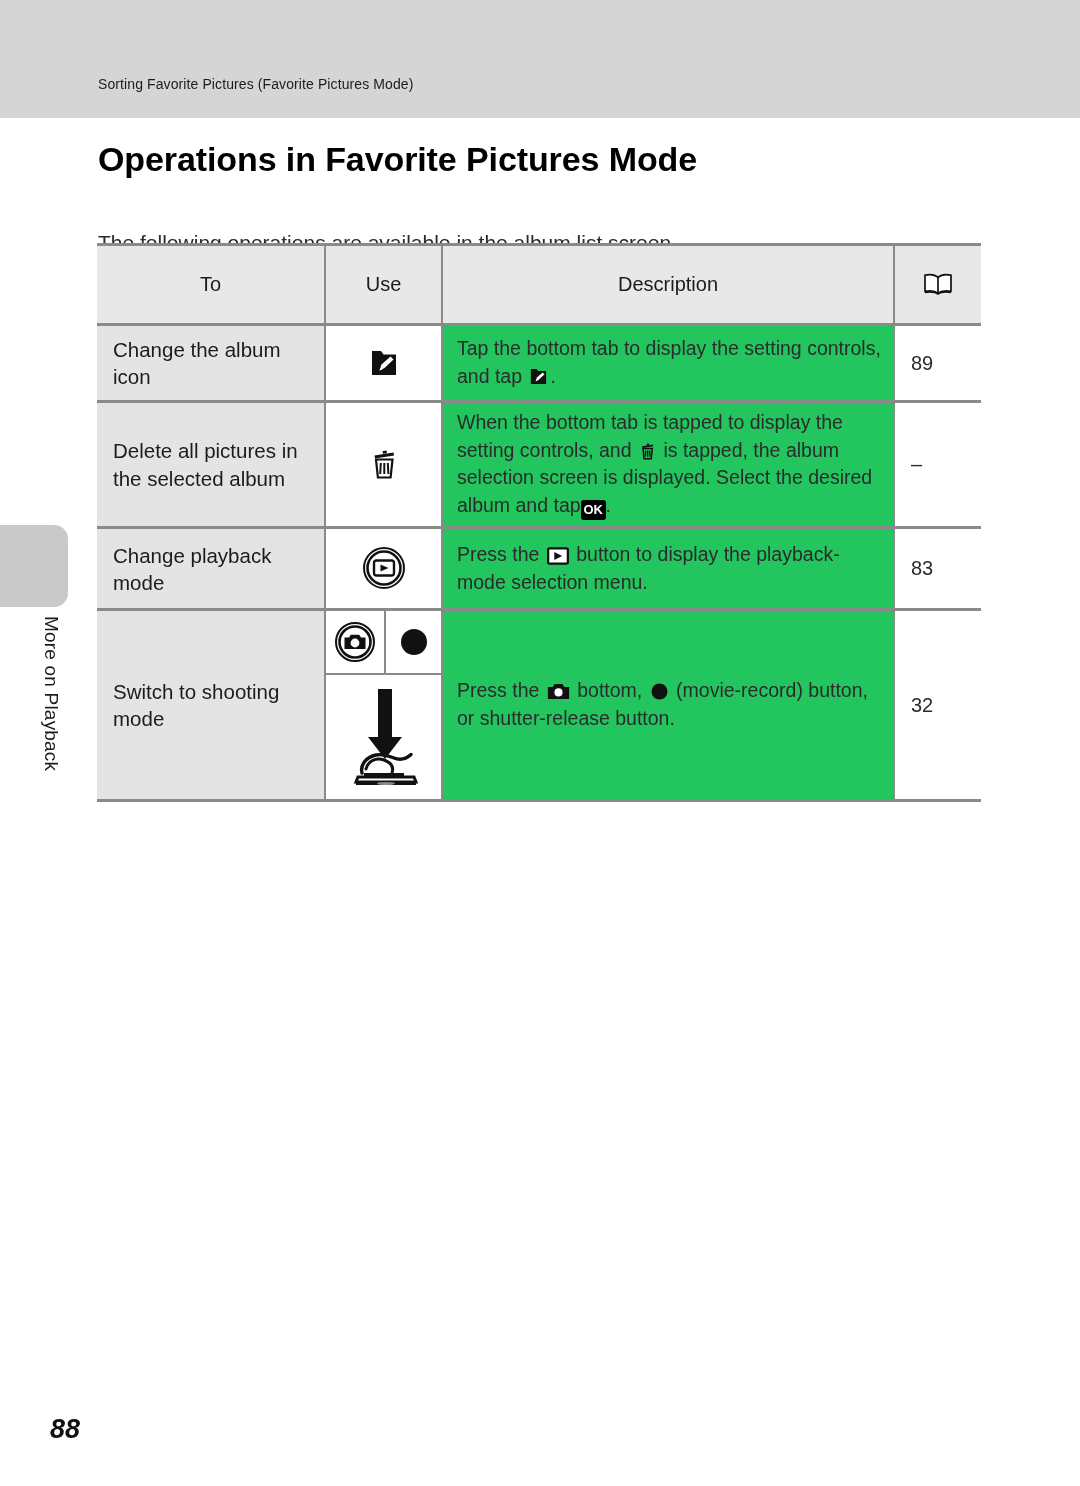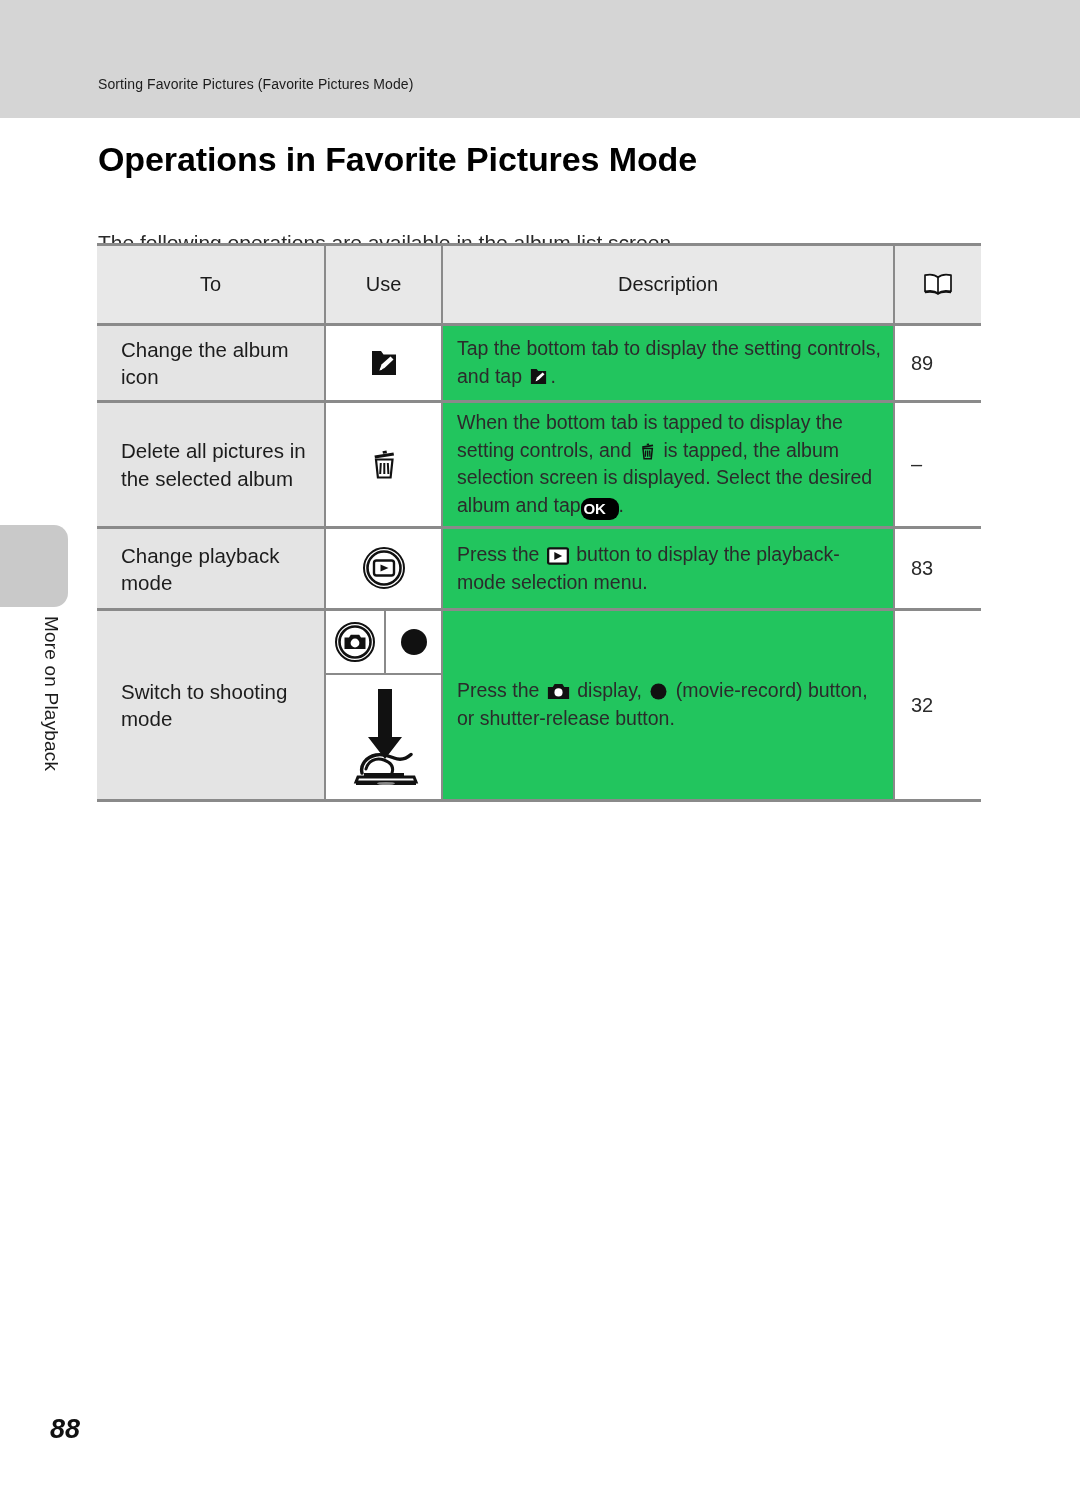--- a/index.html
+++ b/index.html
@@ -127,21 +127,21 @@
     border-bottom: 3px solid #8a8a8a;
     border-right: 2px solid #8a8a8a;
   }
   .drow td.last { border-right: none; }
 
   td.cell-to {
     background: #e4e4e4;
     font-size: 20.5px;
     line-height: 1.32;
     color: #1c1c1c;
-    padding: 0 10px 0 24px;
+    padding: 0 10px 0 16px;
   }
   td.cell-use {
     background: #ffffff;
     text-align: center;
   }
   td.cell-desc {
     background: #22c55e;
     font-size: 19.5px;
     line-height: 1.42;
     color: #2b2b2b;
@@ -178,25 +178,25 @@
     justify-content: center;
   }
 
   
   .ico { display: inline-block; vertical-align: -3px; line-height: 0; }
   .ico-inline { display: inline-block; vertical-align: -4px; line-height: 0; margin: 0 2px; }
   .ok-badge {
     display: inline-block;
     background: #000;
     color: #fff;
-    font-size: 15px;
+    font-size: 13px;
     font-weight: bold;
     line-height: 1;
-    padding: 3px 13px 4px 3px;
-    border-radius: 9px;
+    padding: 3px 3px 4px 3px;
+    border-radius: 3px;
     vertical-align: -2px;
     letter-spacing: -.3px;
   }
 </style>
 </head>
 <body>
 
 <div class="runhead-band"></div>
 <div class="runhead-text">Sorting Favorite Pictures (Favorite Pictures Mode)</div>
 
@@ -346,21 +346,21 @@
         </div>
       </td>
       <td class="cell-desc">
         <span>Press the</span>
         <span class="ico-inline">
           <svg width="23" height="19" viewBox="0 0 26 21">
             <path d="M1 5.5 L6.5 5.5 L8.6 2 L17.4 2 L19.5 5.5 L25 5.5 L25 19 L1 19 Z" fill="#111"></path>
             <circle cx="13" cy="11.5" r="4.6" fill="#fff"></circle>
           </svg>
         </span>
-        <span>display,</span>
+        <span>bottom,</span>
         <span class="ico-inline">
           <svg width="19" height="19" viewBox="0 0 20 20">
             <circle cx="10" cy="10" r="8.4" fill="#111"></circle>
           </svg>
         </span>
         <span>(movie-record) button, or shutter-release button.</span>
       </td>
       <td class="cell-page last">32</td>
     </tr>
 

